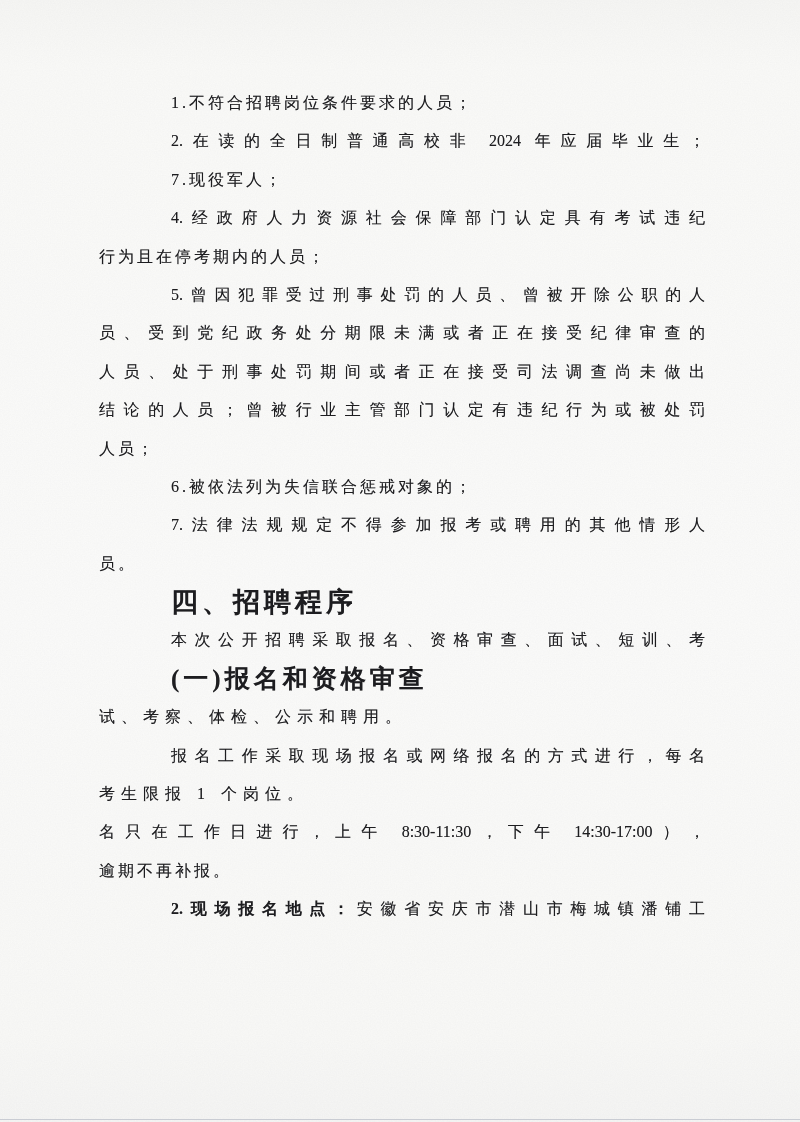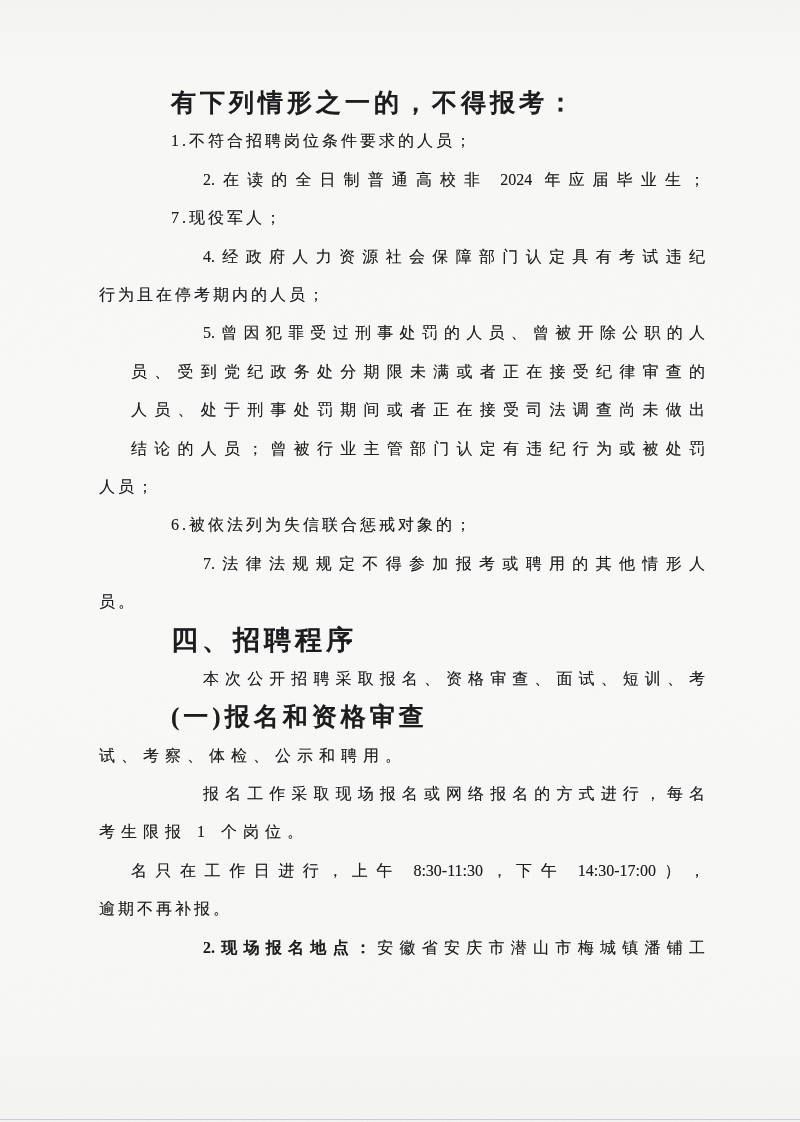--- a/index.html
+++ b/index.html
@@ -35,21 +35,20 @@
     color: #1d1d20;
     letter-spacing: 3px;
     white-space: nowrap;
     text-shadow: 0 0 0.6px rgba(30,30,34,0.45);
   }
   .line.just {
     white-space: normal;
     letter-spacing: 0;
     text-align: justify;
     text-align-last: justify;
-    margin-left: 32px;
   }
   .indent { padding-left: 72px; }
   .bold { font-weight: bold; }
   .hei {
     font-family: "Liberation Sans", "DejaVu Sans", sans-serif;
     letter-spacing: 4px;
     font-size: 27px;
   }
   .kai-head {
     letter-spacing: 4px;
@@ -72,21 +71,20 @@
 
   <svg class="grain" width="800" height="1122">
     <filter id="paperNoise">
       <feTurbulence type="fractalNoise" baseFrequency="0.85" numOctaves="2" seed="7" stitchTiles="stitch"></feTurbulence>
       <feColorMatrix type="matrix" values="0 0 0 0 0.15  0 0 0 0 0.15  0 0 0 0 0.17  0 0 0 0.045 0"></feColorMatrix>
     </filter>
     <rect width="800" height="1122" filter="url(#paperNoise)"></rect>
   </svg>
 
   <div class="textblock">
-    <div class="line indent bold kai-head">有下列情形之一的，不得报考：</div>
     <div class="line indent">1.不符合招聘岗位条件要求的人员；</div>
     <div class="line indent just">2.在读的全日制普通高校非 2024 年应届毕业生；</div>
     <div class="line indent">7.现役军人；</div>
     <div class="line indent just">4.经政府人力资源社会保障部门认定具有考试违纪</div>
     <div class="line">行为且在停考期内的人员；</div>
     <div class="line indent just">5.曾因犯罪受过刑事处罚的人员、曾被开除公职的人</div>
     <div class="line just">员、受到党纪政务处分期限未满或者正在接受纪律审查的</div>
     <div class="line just">人员、处于刑事处罚期间或者正在接受司法调查尚未做出</div>
     <div class="line just">结论的人员；曾被行业主管部门认定有违纪行为或被处罚</div>
     <div class="line">人员；</div>

